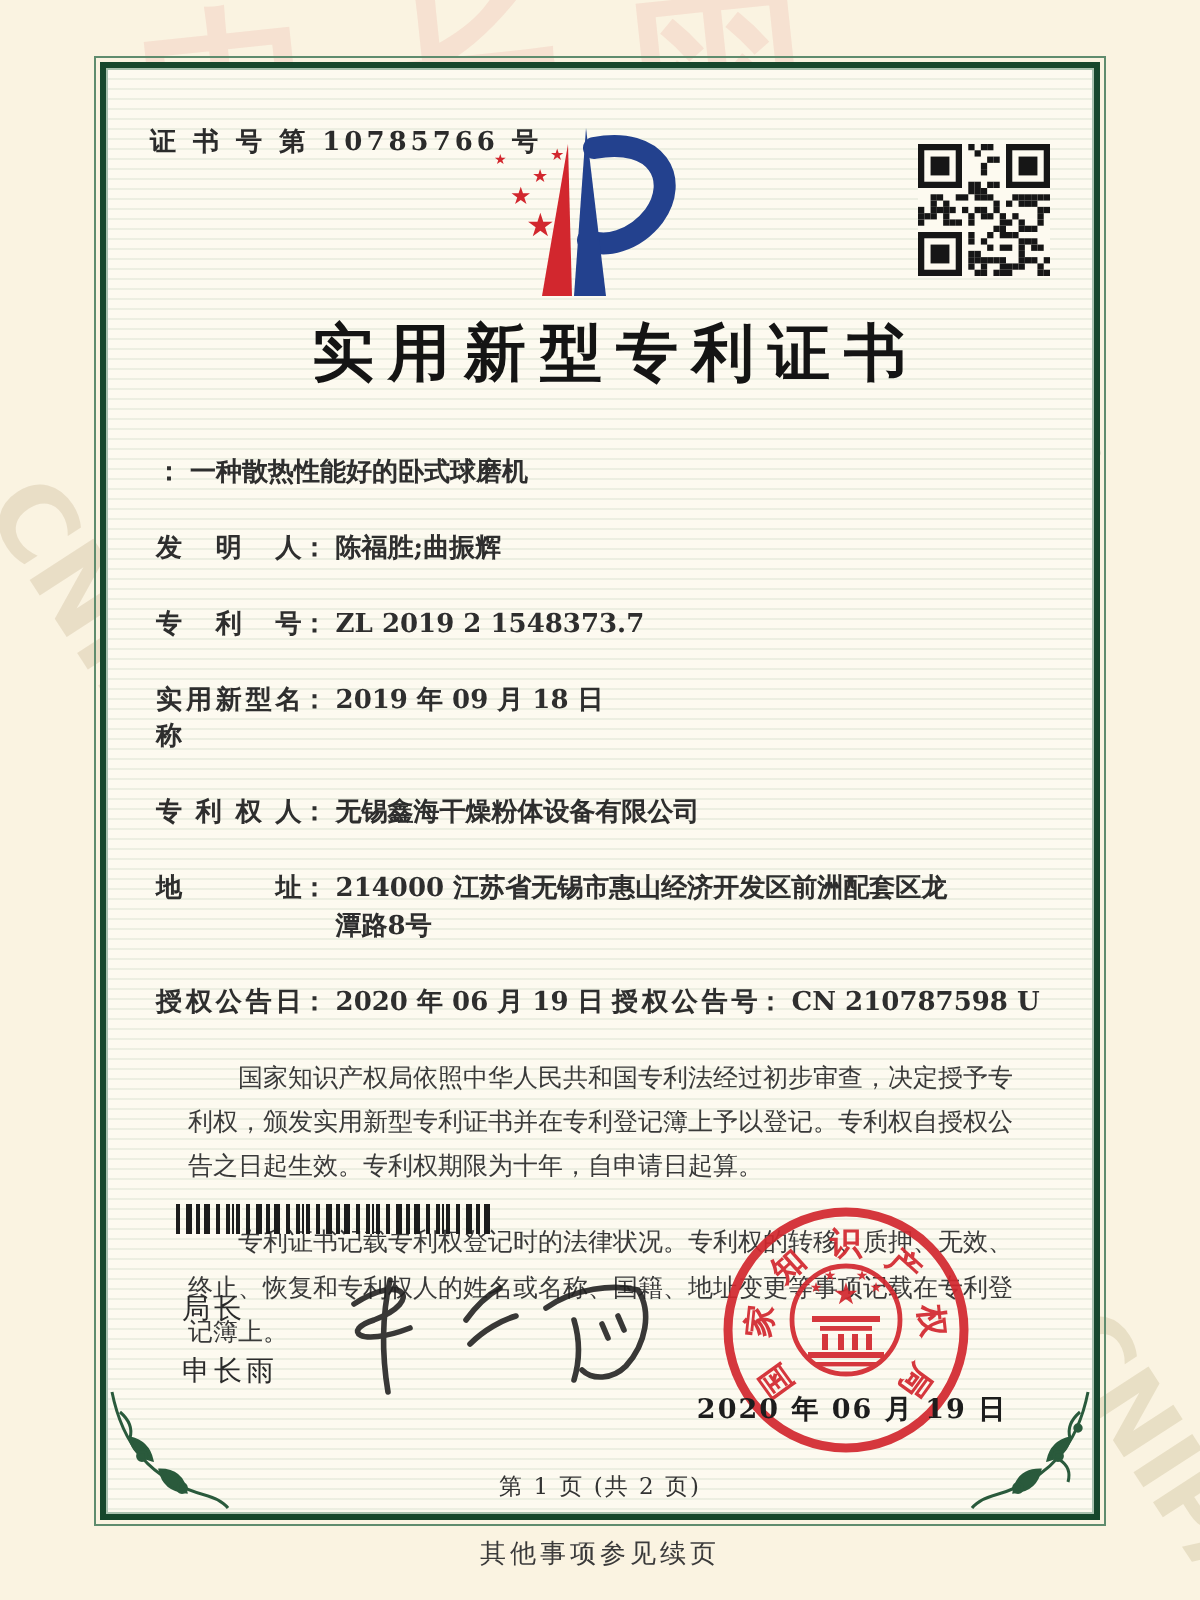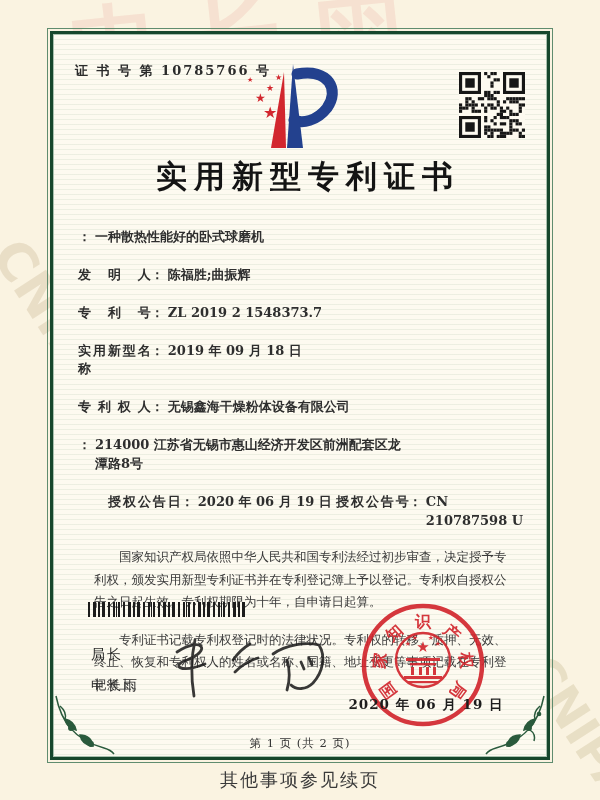--- a/index.html
+++ b/index.html
@@ -39,21 +39,21 @@
   .title{margin:4px 0 0;text-align:center;font-size:31px;font-weight:700;
          letter-spacing:7px;color:#141414;padding-left:16px;}
 
   
   .fields{margin:30px 22px 0 25px;font-size:13px;color:#2e2e2e;font-weight:600;}
   .frow{display:flex;margin-bottom:19px;line-height:1.45;}
   .flabel{display:inline-block;width:5.6em;text-align:justify;text-align-last:justify;flex:none;}
   .colon{flex:none;margin-right:4px;}
   .fvalue{max-width:316px;}
   .grant-row{display:flex;margin-bottom:0;}
-  .grant-row .g1{display:flex;width:228px;flex:none;margin-left:30px;}
+  .grant-row .g1{display:flex;width:228px;flex:none;}
   .grant-row .g2{display:flex;}
   .grant-row .flabel{width:5.6em;}
 
   
   .paras{margin:14px 22px 0 25px;font-size:12.5px;line-height:1.78;color:#3a3a3a;}
   .paras p{margin:16px;text-indent:2em;}
 
   .barcode{position:absolute;left:35px;top:568px;width:158px;height:15px;
     background:
       repeating-linear-gradient(90deg,#1c1c1c 0 2px,rgba(0,0,0,0) 2px 5px),
@@ -65,21 +65,21 @@
   .autograph{position:absolute;left:108px;top:598px;width:168px;height:72px;}
 
   .seal{position:absolute;left:305px;top:566px;width:130px;height:130px;}
   .seal-date{position:absolute;left:288px;top:662px;width:170px;text-align:center;
              font-size:13.5px;font-weight:700;color:#1d1d1d;letter-spacing:1px;}
 
   .page-info{position:absolute;left:0;right:0;bottom:6px;text-align:center;
              font-size:11.5px;color:#333;letter-spacing:1px;}
 
   .footer-note{position:absolute;left:0;right:0;top:768px;text-align:center;
-               font-size:18px;color:#3a3a3a;letter-spacing:2px;}
+               font-size:13px;color:#3a3a3a;letter-spacing:2px;}
 </style>
 </head>
 <body>
 
 <div class="page">
 
   <div class="wm wm-red">申长雨</div>
   <div class="wm wm-diag1">CNIPA</div>
   <div class="wm wm-diag2">CNIPA</div>
   <div class="wm wm-diag3">CNIPA</div>
@@ -277,20 +277,21 @@
         <span class="flabel">实用新型名称</span>
           <span class="colon">：</span>
         <span class="fvalue">2019 年 09 月 18 日</span>
       </div>
       <div class="frow">
         <span class="flabel">专利权人</span>
           <span class="colon">：</span>
         <span class="fvalue">无锡鑫海干燥粉体设备有限公司</span>
       </div>
       <div class="frow">
+        <span class="flabel">地址</span>
           <span class="colon">：</span>
         <span class="fvalue">214000 江苏省无锡市惠山经济开发区前洲配套区龙潭路8号</span>
       </div>
 
       <div class="frow grant-row">
         <span class="g1">
           <span class="flabel">授权公告日</span>
             <span class="colon">：</span>
           <span class="fvalue">2020 年 06 月 19 日</span>
         </span>

